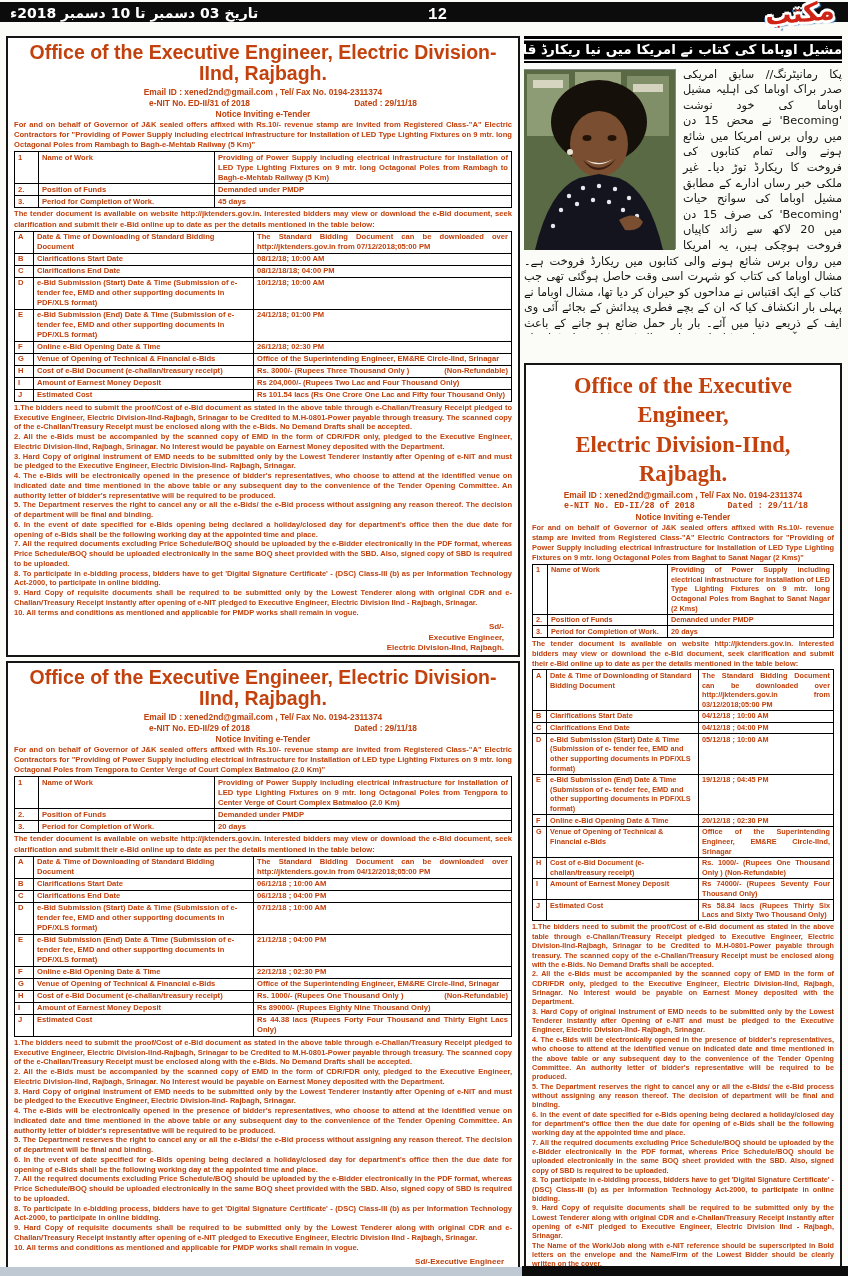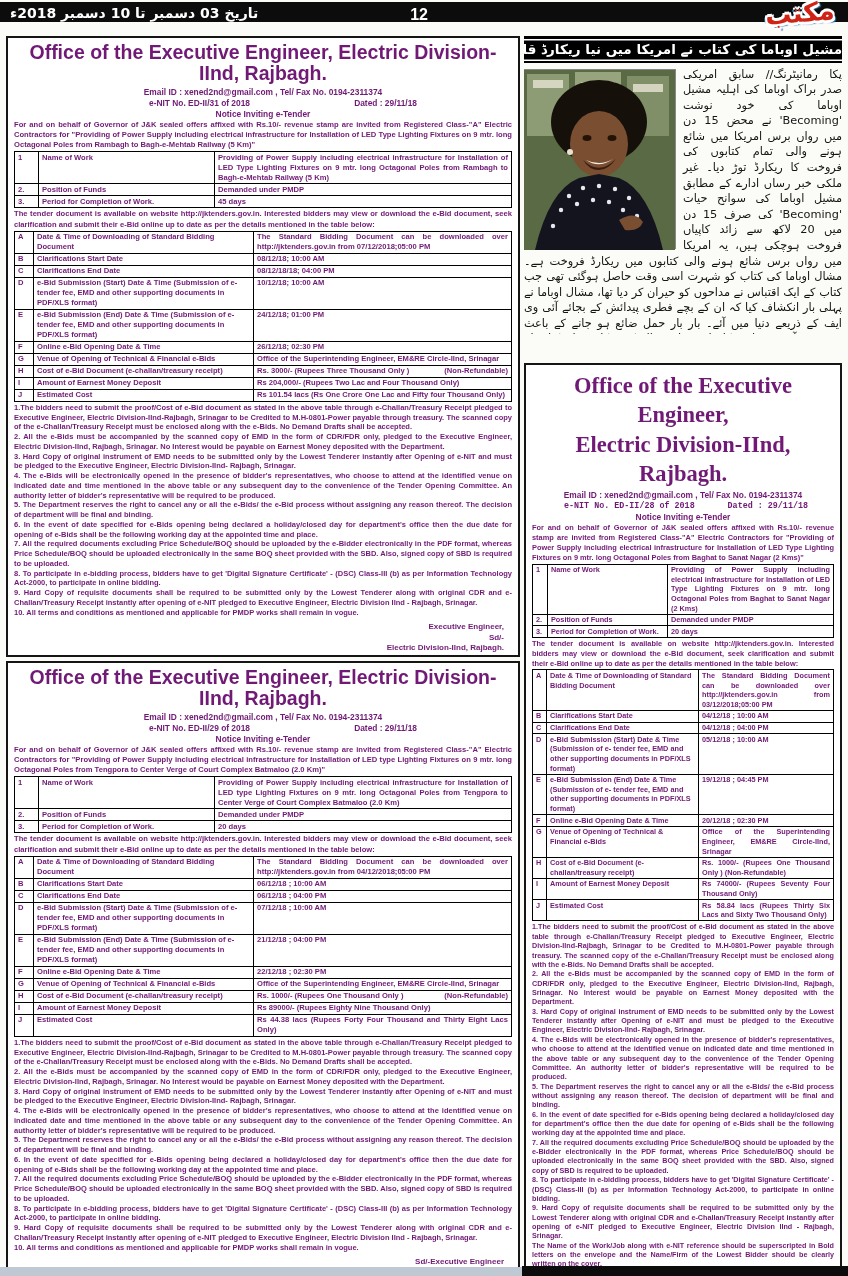--- a/index.html
+++ b/index.html
@@ -3,27 +3,27 @@
 <meta charset="utf-8">
 <style>
   * { margin:0; padding:0; box-sizing:border-box; }
   html,body { background:#d9d9d4; }
   body { width:848px; font-family:"Liberation Sans", sans-serif; }
   .page { position:relative; width:848px; height:1276px; background:#fbfbf7; overflow:hidden; }
 
   
   .masthead { position:absolute; left:0; top:2px; width:848px; height:20px; background:#0c0c0c; color:#fff; }
   .date-line { position:absolute; left:10px; top:3px; direction:rtl; font-family:"DejaVu Sans", sans-serif; font-size:14px; font-weight:bold; }
-  .page-num { position:absolute; left:388px; top:4px; width:40px; text-align:right; font-size:16px; font-weight:bold; }
+  .page-num { position:absolute; left:428px; top:4px; width:40px; text-align:left; font-size:16px; font-weight:bold;font-family:Liberation Mono, monospace; }
   .logo { position:absolute; right:14px; top:-4px; }
   .logo-text { display:inline-block; font-family:"DejaVu Sans", sans-serif; font-weight:bold; font-size:26px; color:#cf2315; transform:rotate(-5deg);
     text-shadow:-2px -2px 0 #fff, 2px -2px 0 #fff, -2px 2px 0 #fff, 2px 2px 0 #fff, 0 -3px 0 #fff, 0 3px 0 #fff, -3px 0 0 #2e74b5, 3px 3px 1px #2e74b5; }
 
   
-  .tbox { position:absolute; background:#fff; border:2px solid #151515; padding:2px 6px 2px 6px; color:#701a75; }
+  .tbox { position:absolute; background:#fff; border:2px solid #151515; padding:2px 6px 2px 6px; color:#c2410c; }
   .t1 { left:6px;  top:36px;  width:514px; height:621px; }
   .t2 { left:6px;  top:661px; width:514px; height:608px; }
   .t3 { left:524px; top:338px; width:318px; height:928px;margin-top:25px; }
 
   .t-title { text-align:center; font-weight:bold; font-size:19.5px; line-height:1.1; padding:2px 0 2px; }
   .t3 .t-title { font-family:"Liberation Serif", serif; font-size:22.5px; line-height:1.3; padding:4px 0 2px; }
   .t-contact { text-align:center; font-weight:bold; font-size:8.4px; line-height:1.3; }
   .t-nitline { display:flex; justify-content:space-between; font-weight:bold; font-size:8.4px; line-height:1.3; }
   .t1 .t-nitline, .t2 .t-nitline { padding:0 95px 0 135px; }
   .t3 .t-nitline { padding:0 26px 0 32px;font-family:Liberation Mono, monospace; }
@@ -226,22 +226,22 @@
         <p>4. The e-Bids will be electronically opened in the presence of bidder's representatives, who choose to attend at the identified venue on indicated date and time mentioned in the above table or any subsequent day to the convenience of the Tender Opening Committee. An authority letter of bidder's representative will be required to be produced.</p>
         <p>5. The Department reserves the right to cancel any or all the e-Bids/ the e-Bid process without assigning any reason thereof. The decision of department will be final and binding.</p>
         <p>6. In the event of date specified for e-Bids opening being declared a holiday/closed day for department's office then the due date for opening of e-Bids shall be the following working day at the appointed time and place.</p>
         <p>7. All the required documents excluding Price Schedule/BOQ should be uploaded by the e-Bidder electronically in the PDF format, whereas Price Schedule/BOQ should be uploaded electronically in the same BOQ sheet provided with the SBD. Also, signed copy of SBD is required to be uploaded.</p>
         <p>8. To participate in e-bidding process, bidders have to get 'Digital Signature Certificate' - (DSC) Class-III (b)  as per Information Technology Act-2000, to participate in online bidding.</p>
         <p>9. Hard  Copy  of requisite documents shall be required to be submitted only by the Lowest Tenderer along with original CDR and e-Challan/Treasury Receipt instantly after opening of e-NIT pledged to Executive Engineer, Electric Division IInd - Rajbagh, Srinagar.</p>
         <p>10. All terms and conditions as mentioned and applicable for PMDP works shall remain in vogue.</p>
       </div>
     <div class="t-sig">
 
-    <div>Executive Engineer,</div>
-        <div>Sd/-</div>
+    <div>Sd/-</div>
+        <div>Executive Engineer,</div>
         <div>Electric Division-IInd, Rajbagh.</div>
       </div>
     <div class="t-ref">
       <span class="ref-no">No : ED-II / 2305-08/TS</span>
       <span>Dated: 29/11/18</span>
     </div>
     <div class="t-dipk">DIPK-13341/18</div>
   </section>
 
   <section class="tbox t2 wide">

